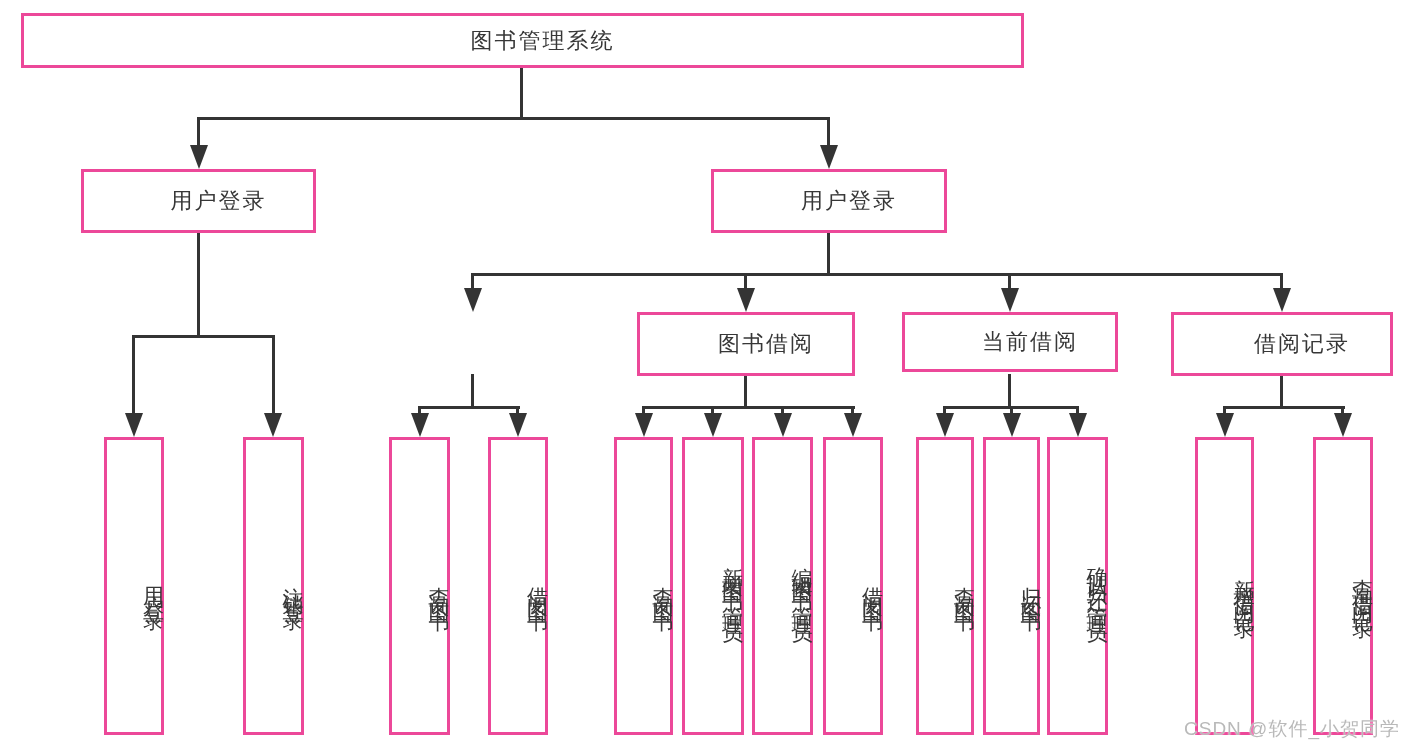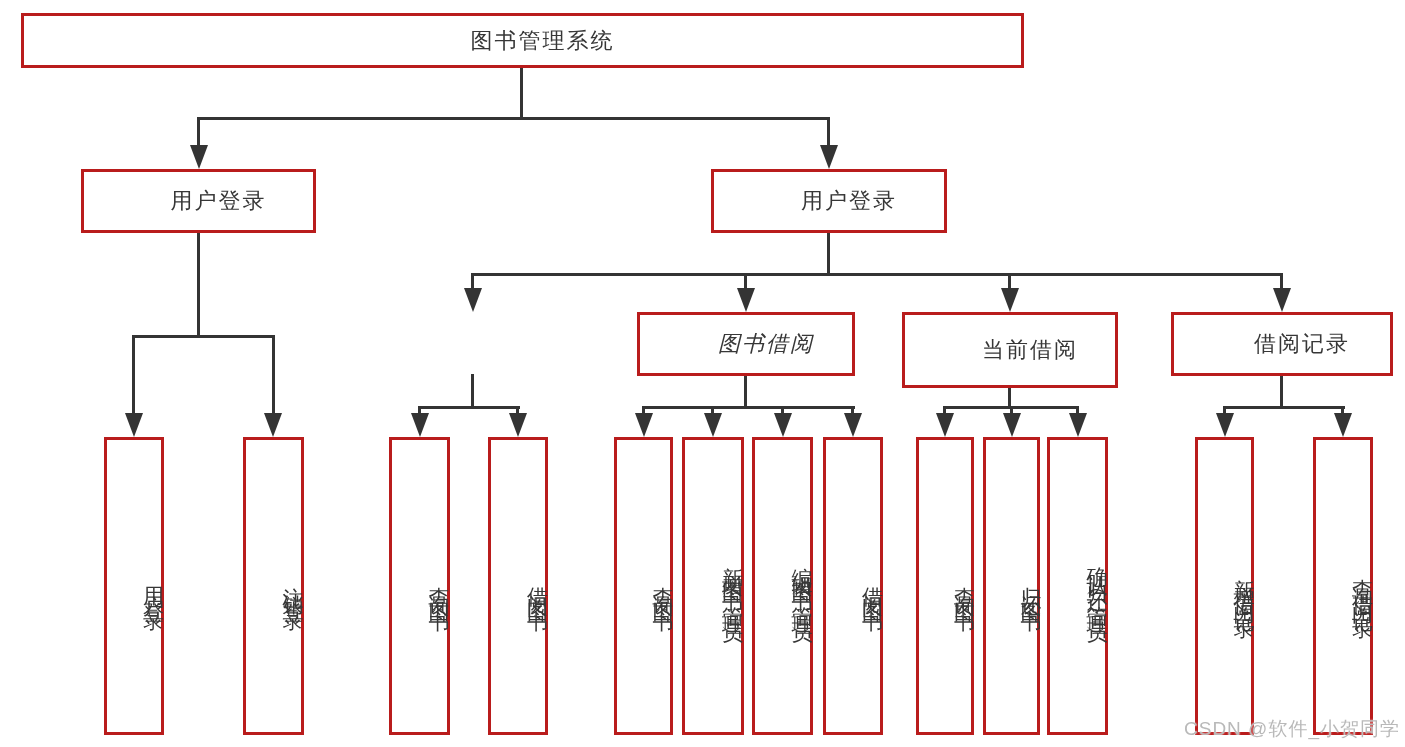--- a/index.html
+++ b/index.html
@@ -28,21 +28,21 @@
     width: 0;
     height: 0;
     border-left: 9px solid transparent;
     border-right: 9px solid transparent;
     border-top: 24px solid #343434;
   }
   
   .box {
     position: absolute;
     box-sizing: border-box;
-    border: 3px solid #b91c1c;
+    border: 3px solid #ec4899;
     background: #ffffff;
     color: #373737;
     display: flex;
     align-items: center;
     justify-content: center;
     text-align: center;
     padding-left: 40px;
   }
   .hbox {
     font-size: 22px;
@@ -130,22 +130,22 @@
   <div class="vline" style="left:1223px;top:406px;height:10px;"></div>
   <div class="arrowhead" style="left:1216px;top:413px;"></div>
   <div class="vline" style="left:1341px;top:406px;height:10px;"></div>
   <div class="arrowhead" style="left:1334px;top:413px;"></div>
 
   <div class="box hbox" style="left:21px;top:13px;width:1003px;height:55px;">图书管理系统</div>
 
   <div class="box hbox" style="left:81px;top:169px;width:235px;height:64px;">用户登录</div>
   <div class="box hbox" style="left:711px;top:169px;width:236px;height:64px;">用户登录</div>
 
-  <div class="box hbox" style="left:637px;top:312px;width:218px;height:64px;font-style:italic;">图书借阅</div>
-  <div class="box hbox" style="left:902px;top:312px;width:216px;height:76px;">当前借阅</div>
+  <div class="box hbox" style="left:637px;top:312px;width:218px;height:64px;">图书借阅</div>
+  <div class="box hbox" style="left:902px;top:312px;width:216px;height:60px;">当前借阅</div>
   <div class="box hbox" style="left:1171px;top:312px;width:222px;height:64px;">借阅记录</div>
 
   <div class="box vbox" style="left:104px;top:437px;width:60px;height:298px;">用户登录</div>
   <div class="box vbox" style="left:243px;top:437px;width:61px;height:298px;">注销登录</div>
 
   <div class="box vbox" style="left:389px;top:437px;width:61px;height:298px;">查询图书</div>
   <div class="box vbox" style="left:488px;top:437px;width:60px;height:298px;">借阅图书</div>
 
   <div class="box vbox" style="left:614px;top:437px;width:59px;height:298px;">查询图书</div>
   <div class="box vbox" style="left:682px;top:437px;width:62px;height:298px;">新增图书（管理员）</div>

